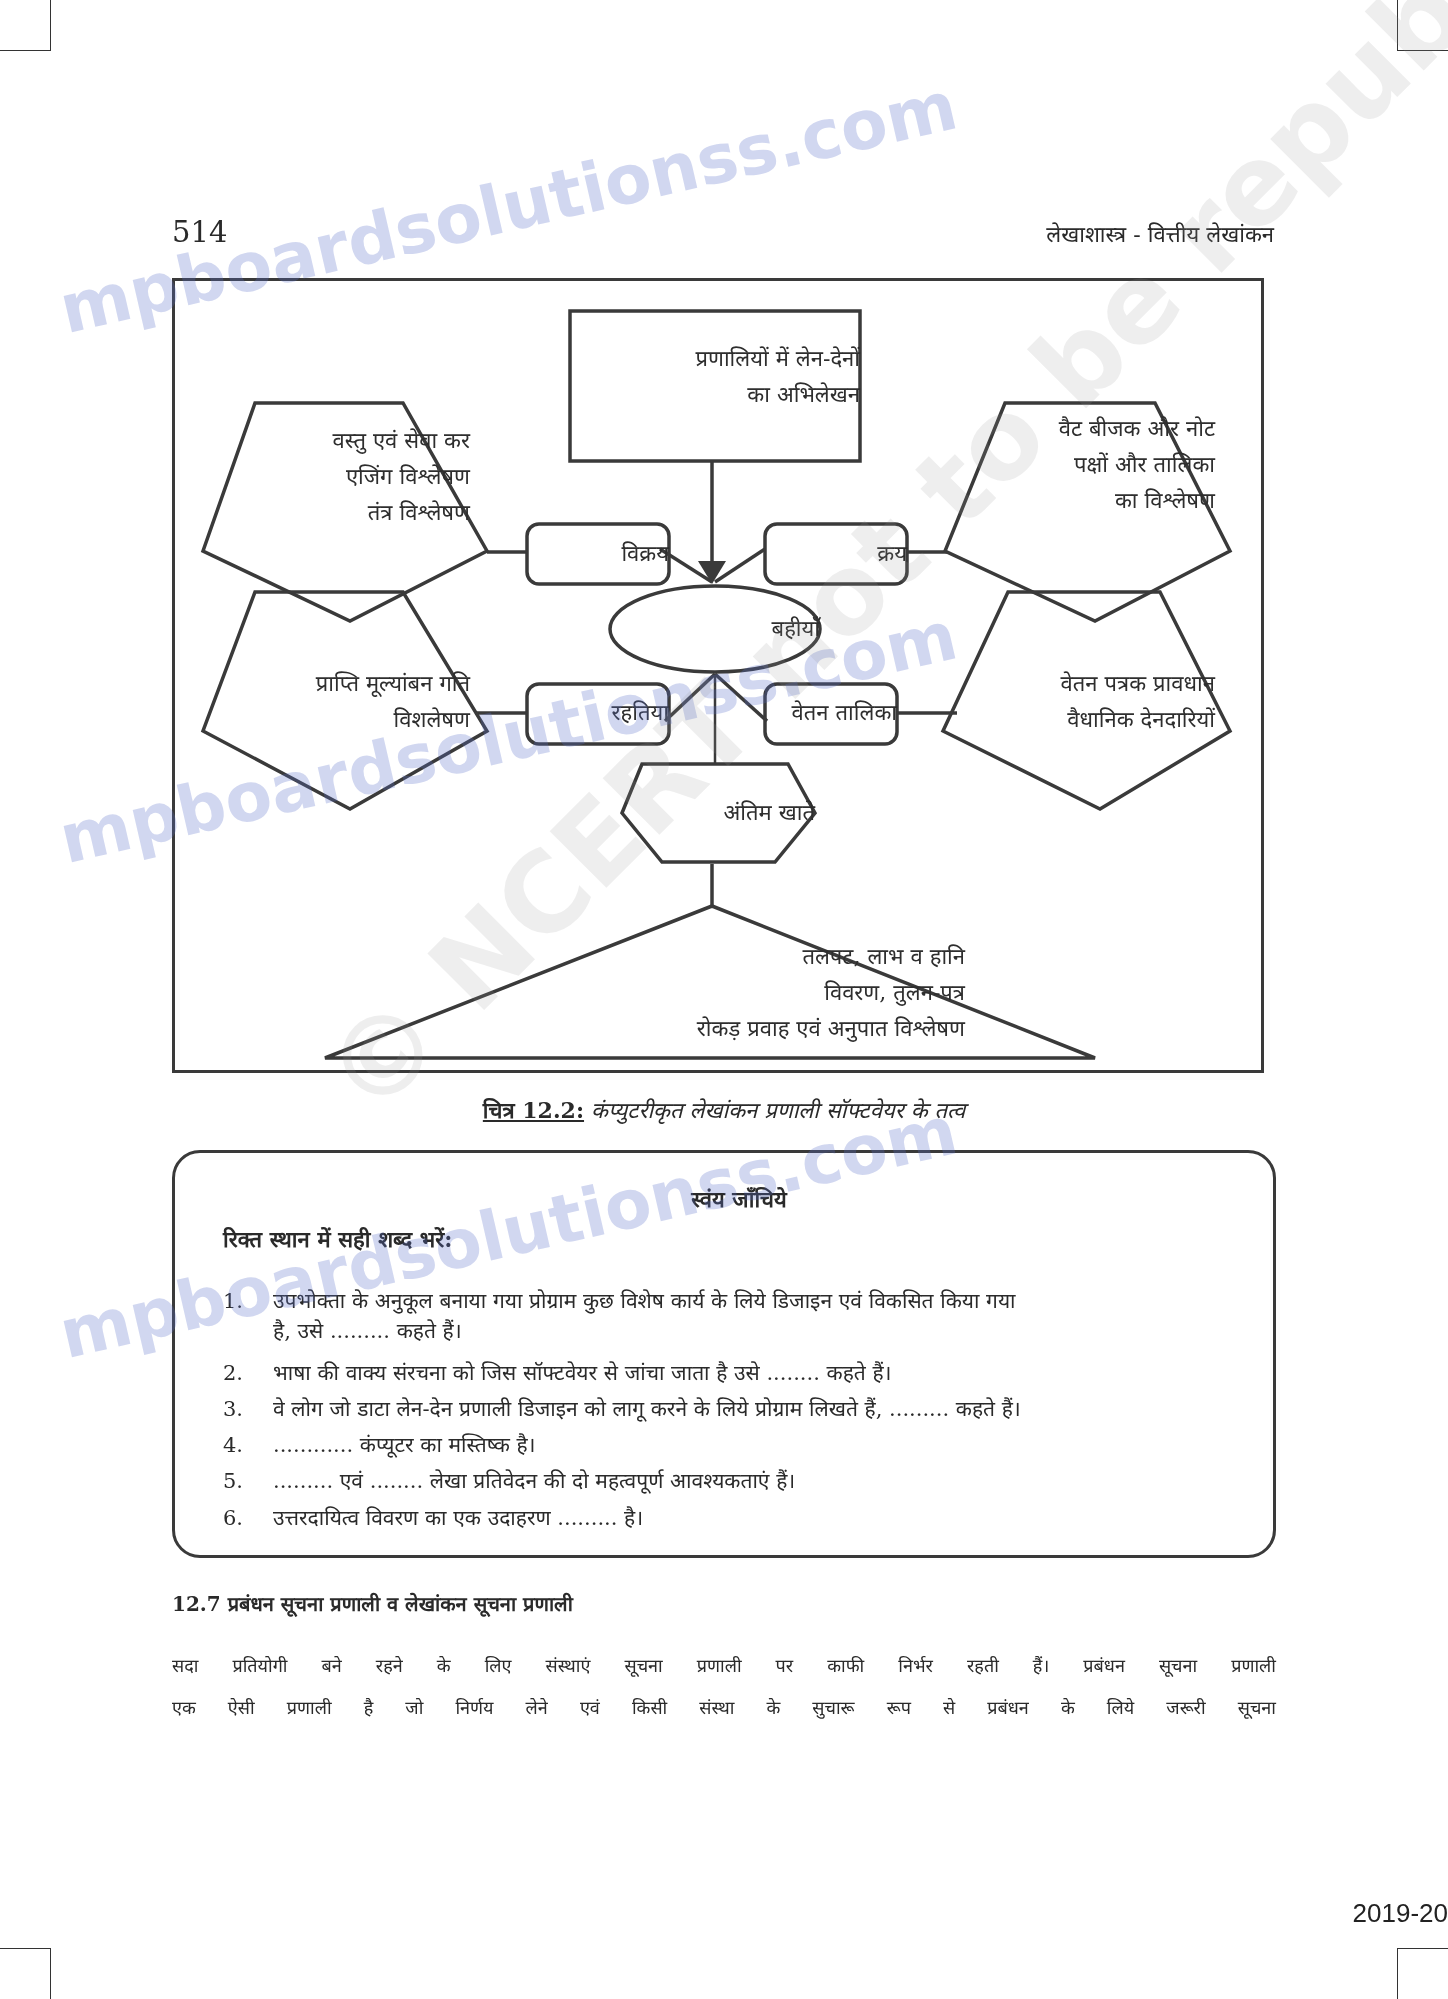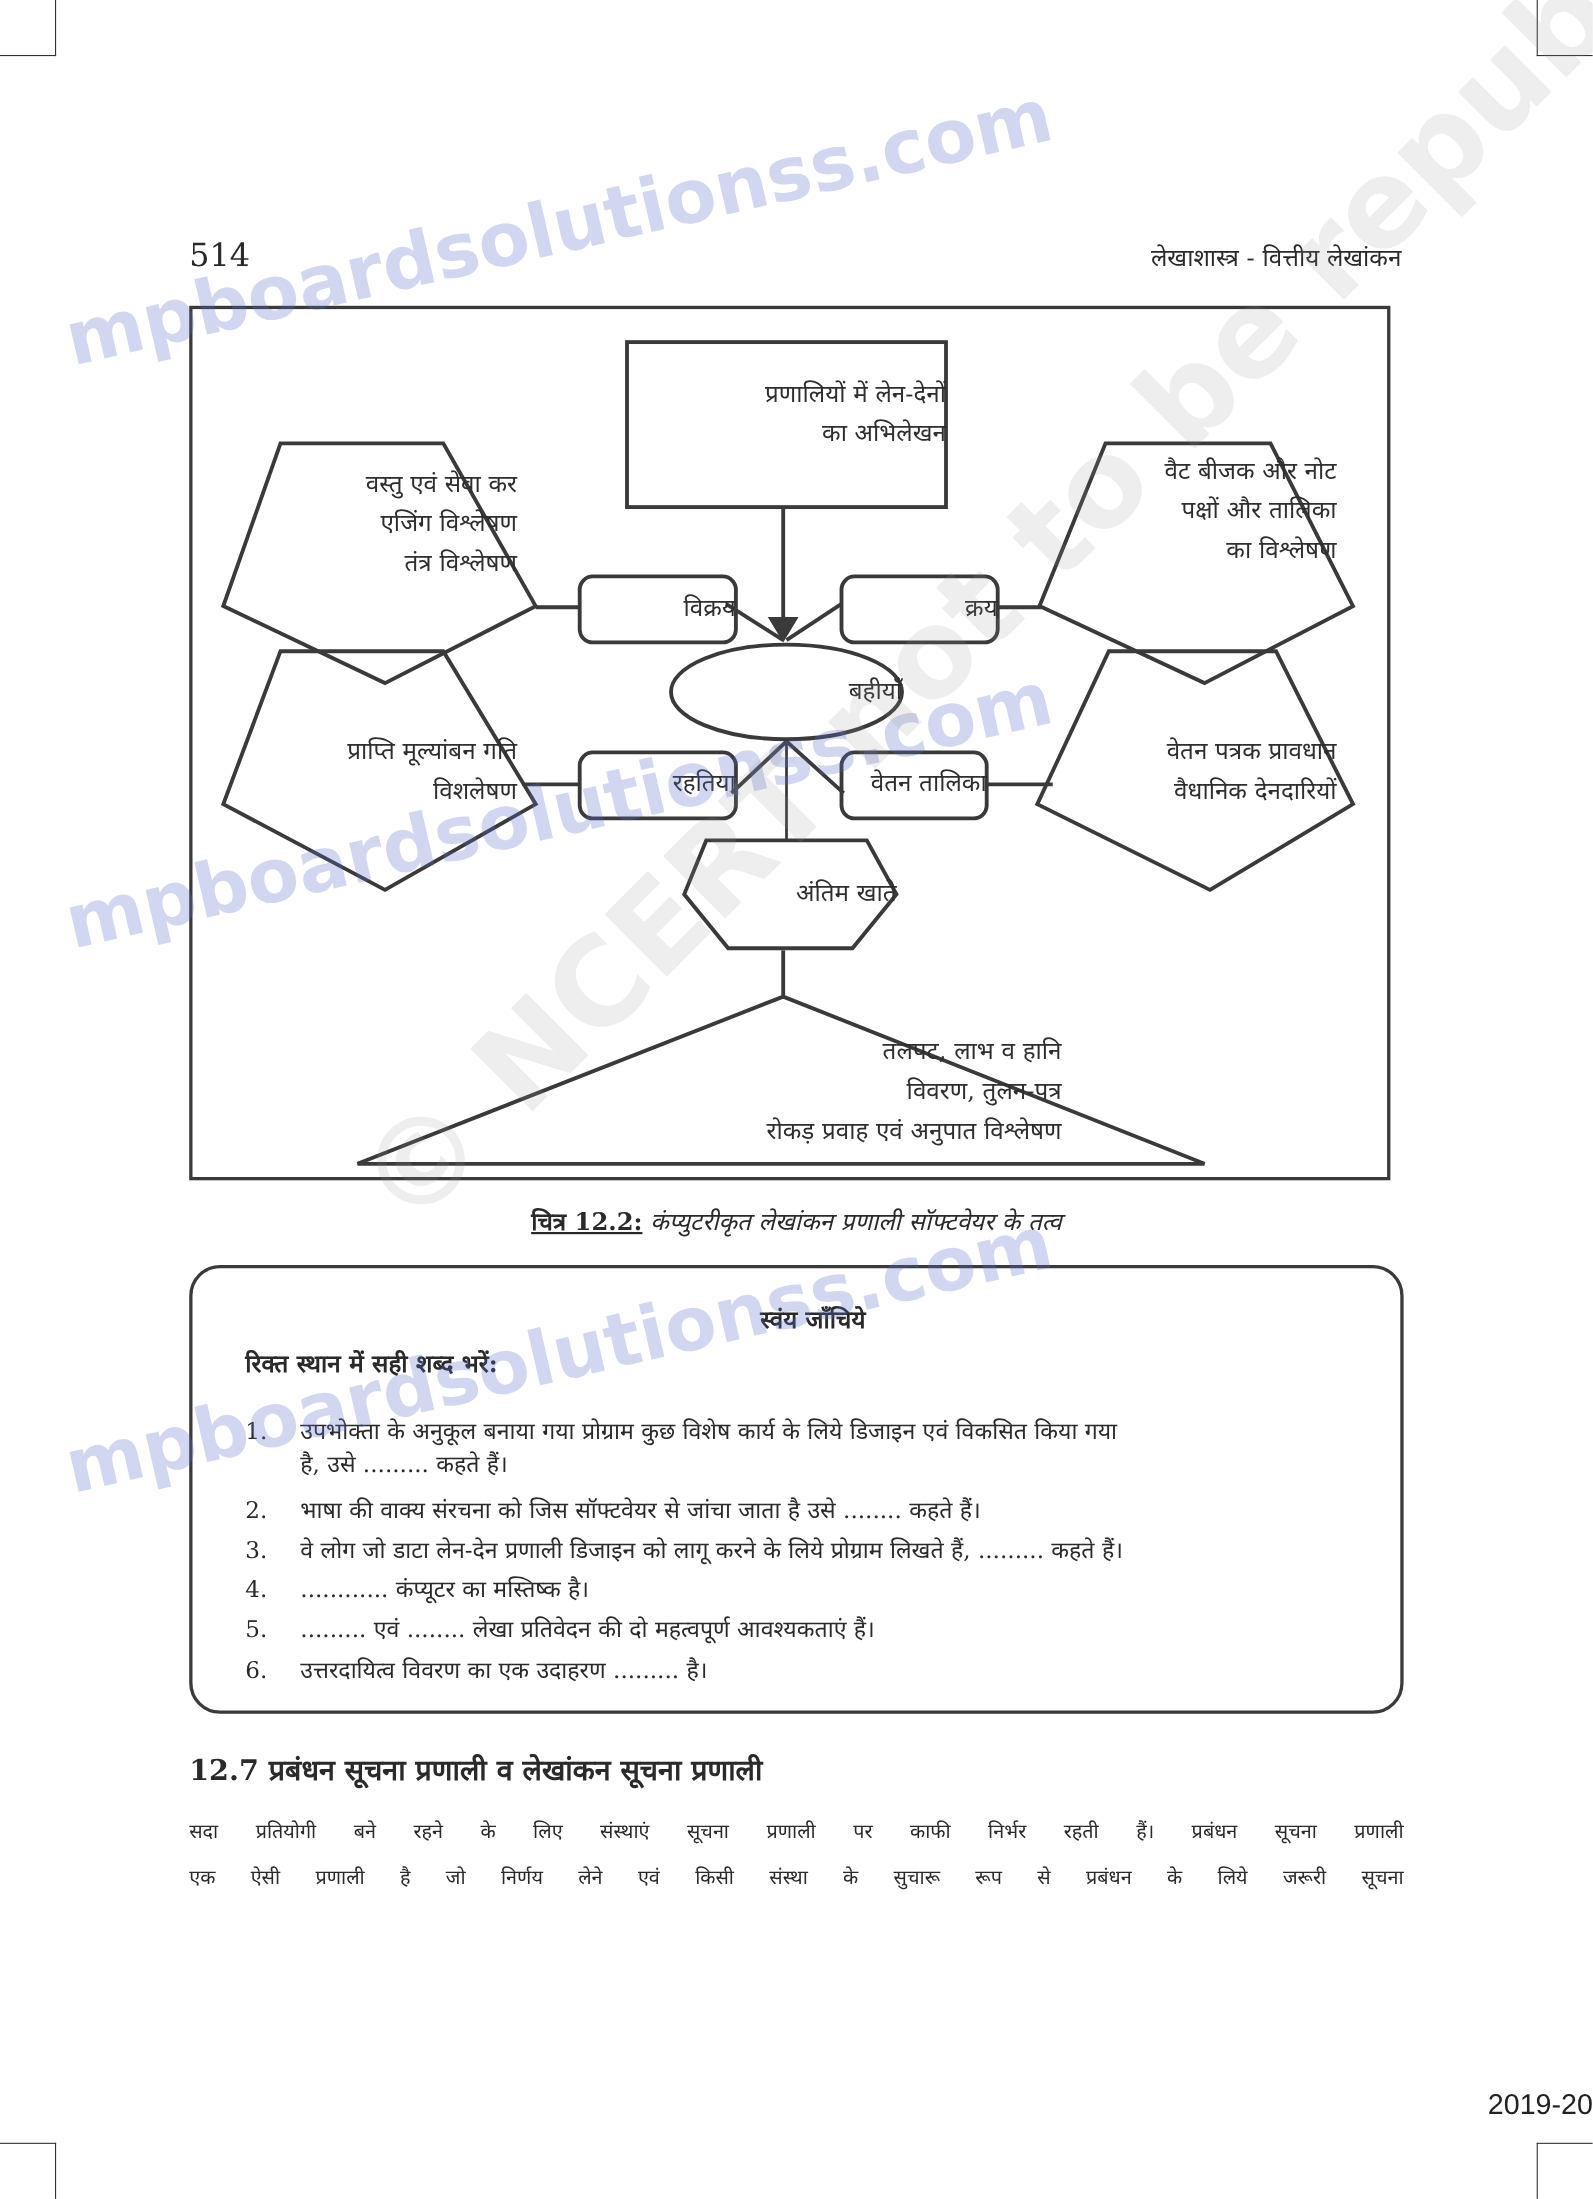--- a/index.html
+++ b/index.html
@@ -14,21 +14,21 @@
   .lbl{position:absolute;text-align:right;font-size:22px;line-height:36px;color:#2e2e2e;}
   .caption{position:absolute;left:0;width:1448px;top:1094px;text-align:center;font-size:22px;}
   .caption b{font-weight:bold;font-family:"DejaVu Serif",serif;text-decoration:underline;}
   .caption i{font-style:italic;}
   .box{position:absolute;left:172px;top:1150px;width:1104px;height:408px;border:3px solid #3a3a3a;border-radius:28px;box-sizing:border-box;}
   .box-title{position:absolute;left:0;width:100%;top:30px;text-align:center;font-size:22px;font-weight:bold;padding-left:15px;}
   .box-instr{position:absolute;left:48px;top:70px;font-size:22px;font-weight:bold;}
   .q{position:absolute;left:48px;font-size:21px;line-height:30px;width:1010px;}
   .q .n{display:inline-block;width:50px;}
   .q .cont{padding-left:50px;display:block;}
-  .sec-title{position:absolute;left:172px;top:1590px;font-size:26px;font-weight:bold;}
+  .sec-title{position:absolute;left:172px;top:1590px;font-size:20px;font-weight:bold;}
   .para{position:absolute;left:172px;width:1104px;top:1645px;font-size:18px;line-height:42px;text-align:justify;text-align-last:justify;}
   .para span{display:block;}
   .footer{position:absolute;left:0;width:1448px;top:1898px;text-align:right;font-family:"Liberation Sans",sans-serif;font-size:26px;color:#222;}
 </style>
 </head>
 <body>
 
 <div class="crop" style="left:0;top:0;width:50px;height:50px;border-right-width:1px;border-bottom-width:1px;"></div>
 <div class="crop" style="right:0;top:0;width:50px;height:50px;border-left-width:1px;border-bottom-width:1px;"></div>
 <div class="crop" style="left:0;bottom:0;width:50px;height:50px;border-right-width:1px;border-top-width:1px;"></div>

